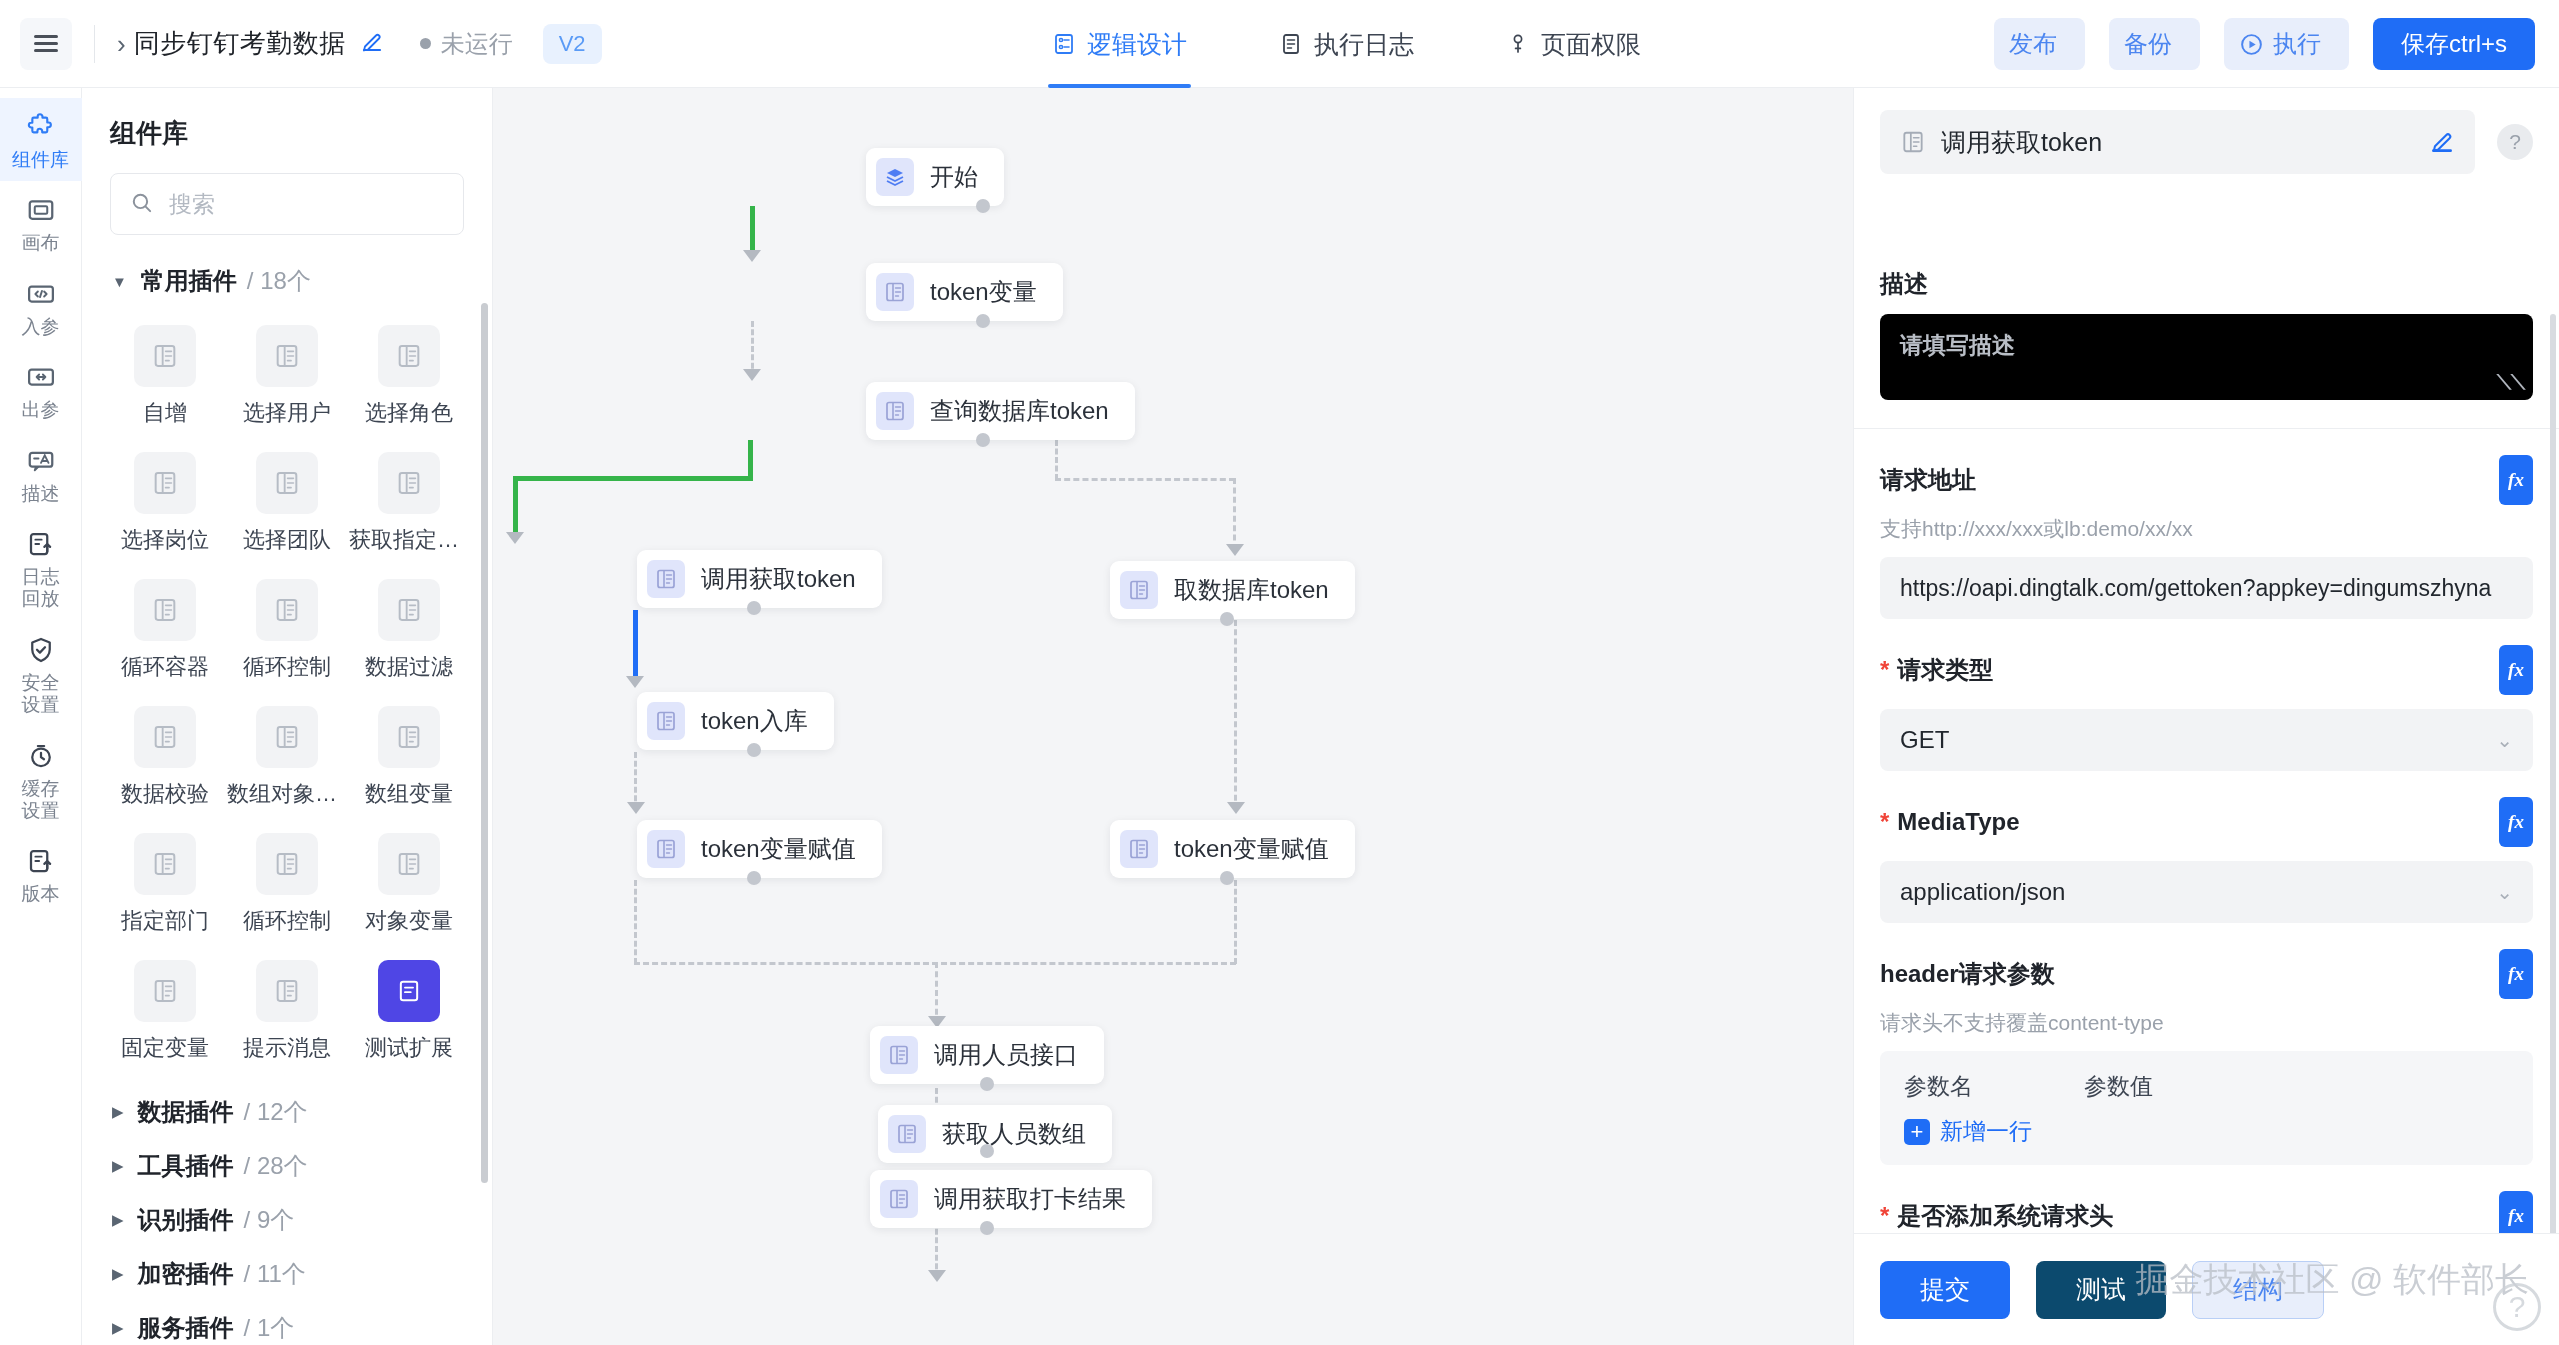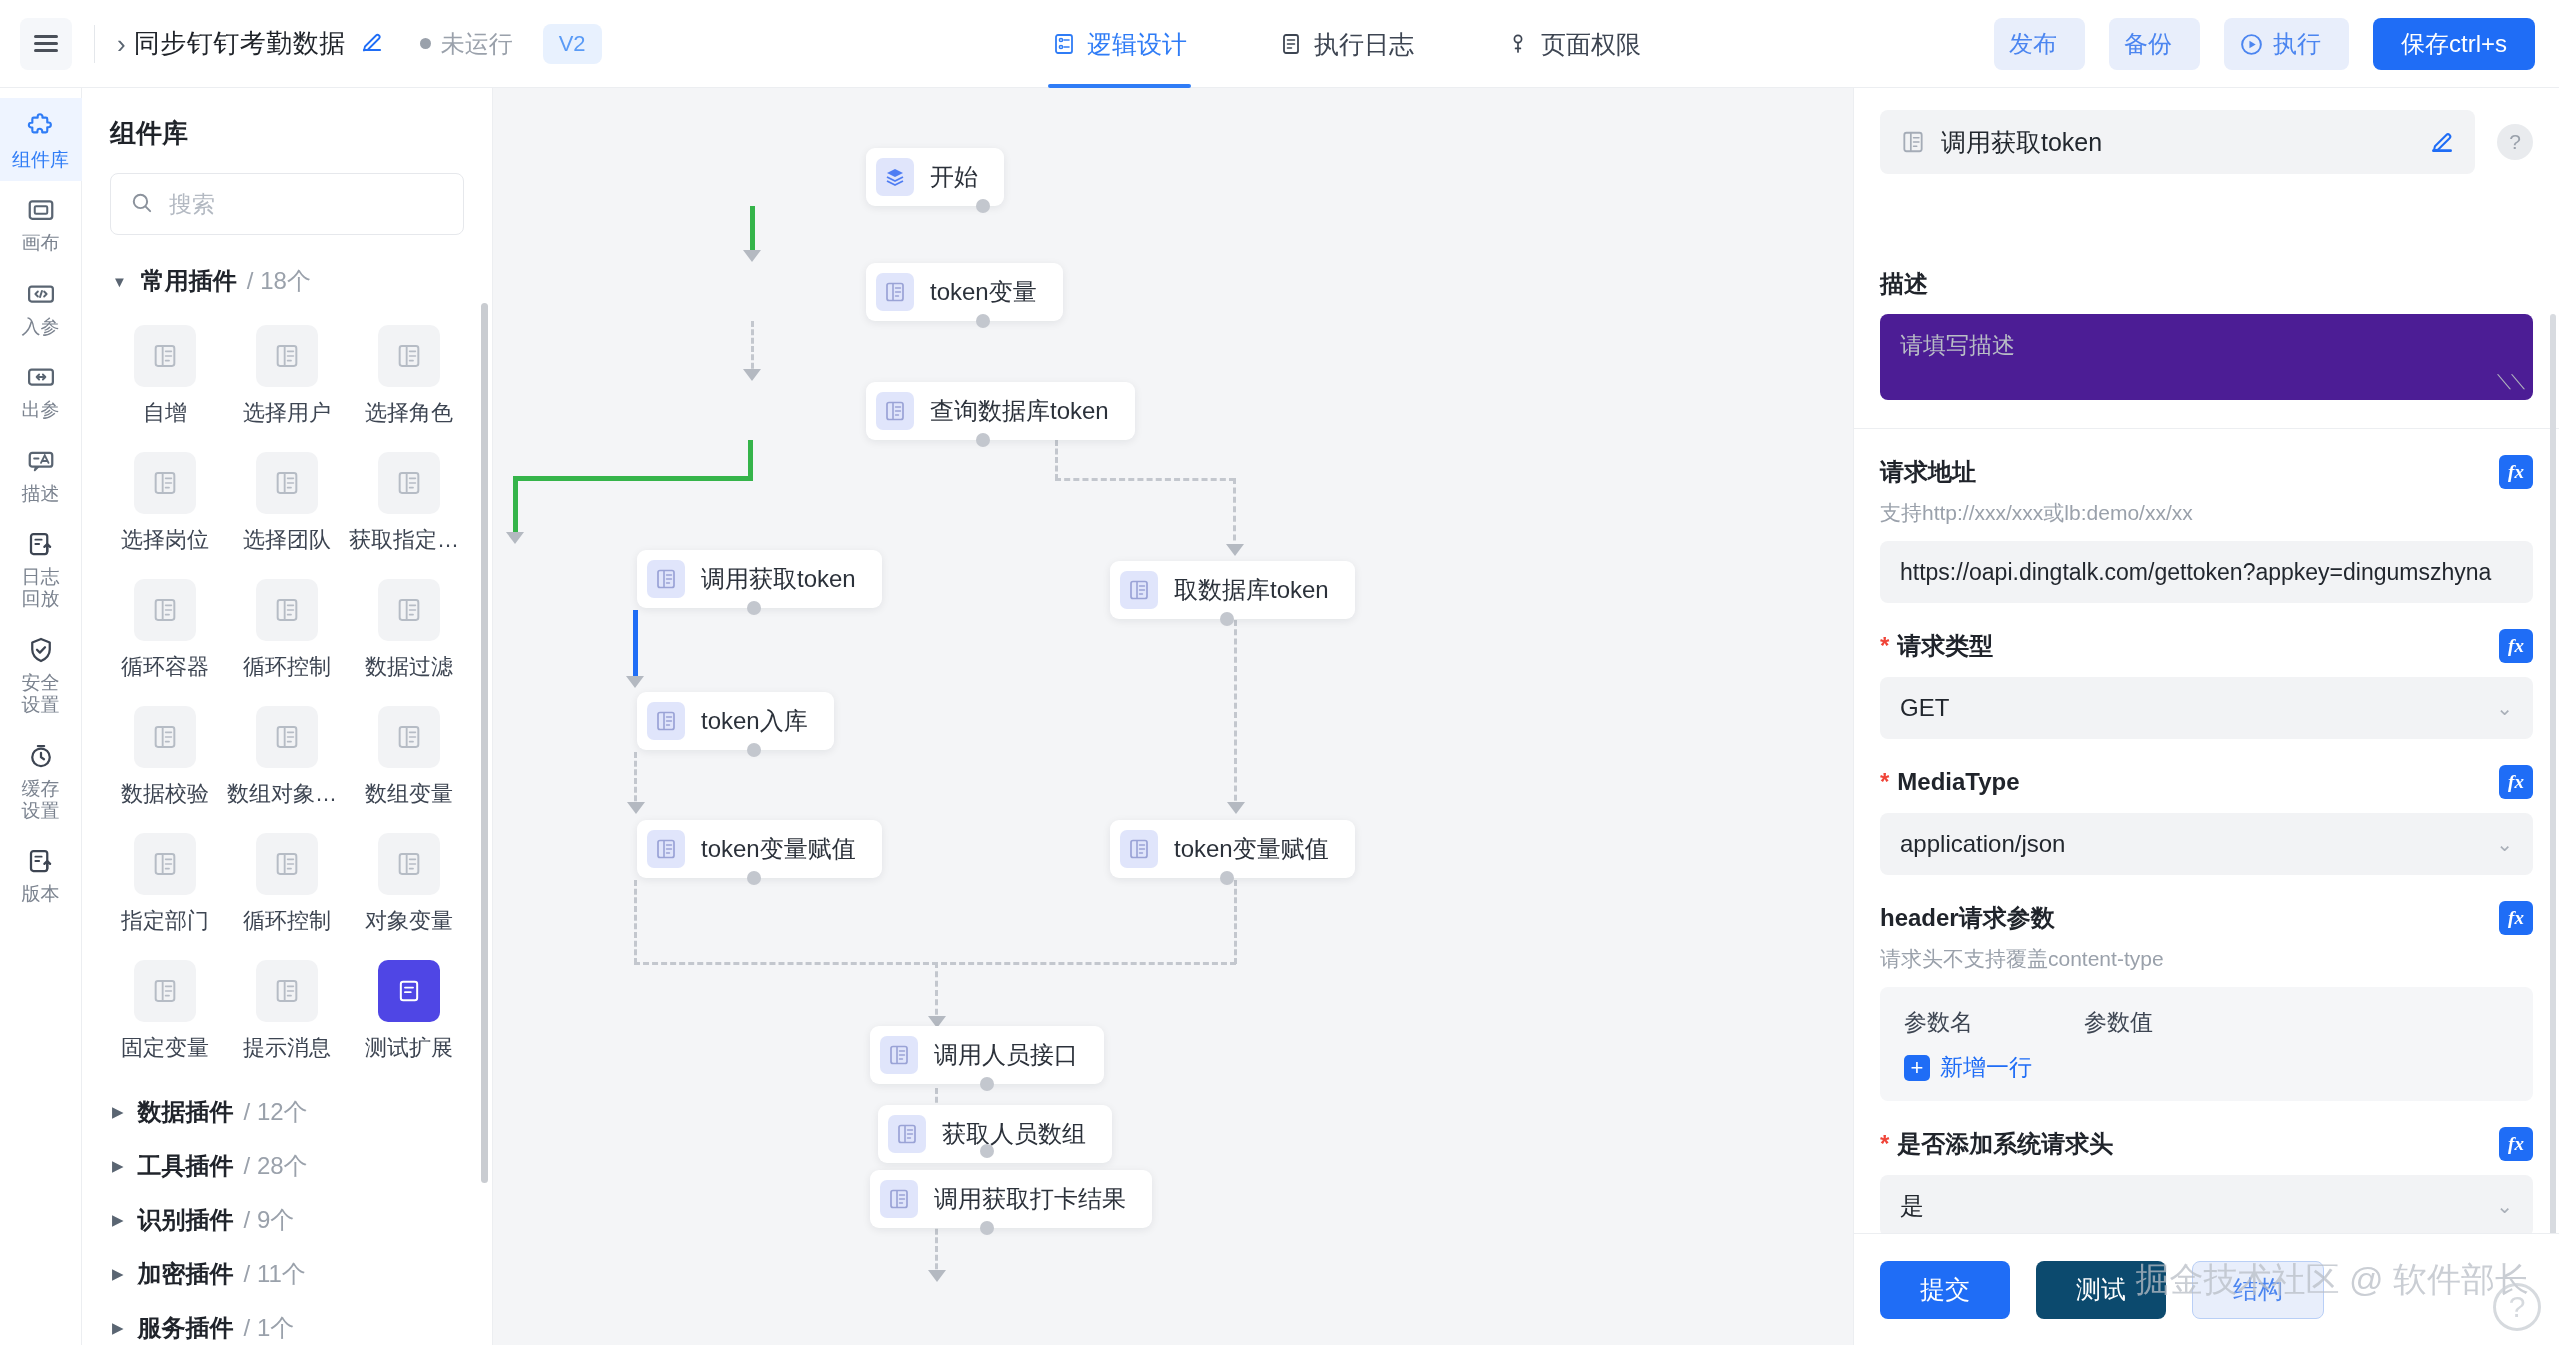--- a/index.html
+++ b/index.html
@@ -156,28 +156,28 @@
   .name-field .nfedit { margin-left:auto; cursor:pointer; display:flex; }
   .help-round {
     width:36px; height:36px; border-radius:50%; background:#e9ebee; color:#9aa1ab;
     display:flex; align-items:center; justify-content:center; font-size:21px; margin-left:22px; cursor:pointer;
   }
 
   .panel-body { position:absolute; top:180px; left:0; right:0; bottom:112px; overflow:hidden; padding:0 26px; }
   .fld-label { font-size:24px; font-weight:700; color:#20242b; display:flex; align-items:center; }
   .fld-label .req { color:#f04438; margin-right:8px; font-size:24px; line-height:1; }
   .fx {
-    width:34px; height:34px; border-radius:6px; background:#1f6df6; color:#fff;
+    width:34px; height:50px; border-radius:6px; background:#1f6df6; color:#fff;
     font-size:19px; font-style:italic; font-weight:700; display:flex; align-items:center; justify-content:center;
     margin-left:auto; cursor:pointer; font-family:"Liberation Serif", serif;
   }
   .hint { font-size:21px; color:#9aa1ab; margin-top:10px; }
   .textarea {
-    margin-top:14px; height:86px; background:#4c1d95; border-radius:8px; padding:16px 20px;
-    font-size:23px; color:#b9bec6; position:relative;
+    margin-top:14px; height:86px; background:#000000; border-radius:8px; padding:16px 20px;
+    font-size:23px; color:#b9bec6; position:relative;font-weight:bold;
   }
   .textarea .grip {
     position:absolute; right:8px; bottom:6px; color:#b0b5bd; font-size:20px; transform:scaleX(-1);
   }
   .input-box {
     margin-top:14px; height:62px; background:#f2f3f5; border-radius:8px; display:flex; align-items:center;
     padding:0 20px; font-size:23px; color:#22272e; overflow:hidden; white-space:nowrap;text-align:center;
   }
   .select-box {
     margin-top:14px; height:62px; background:#f2f3f5; border-radius:8px; display:flex; align-items:center;

